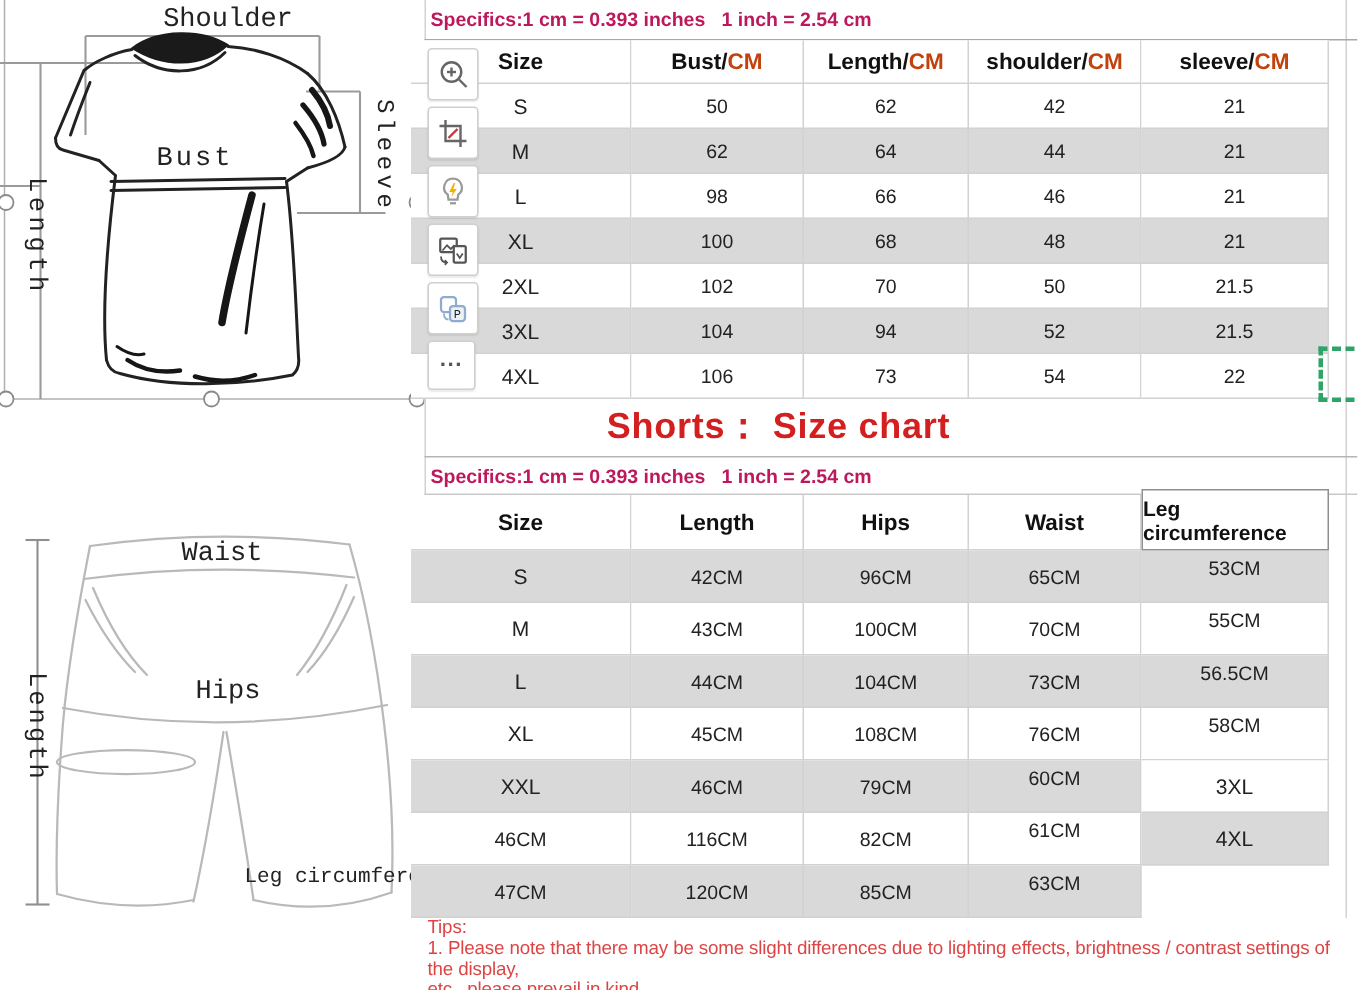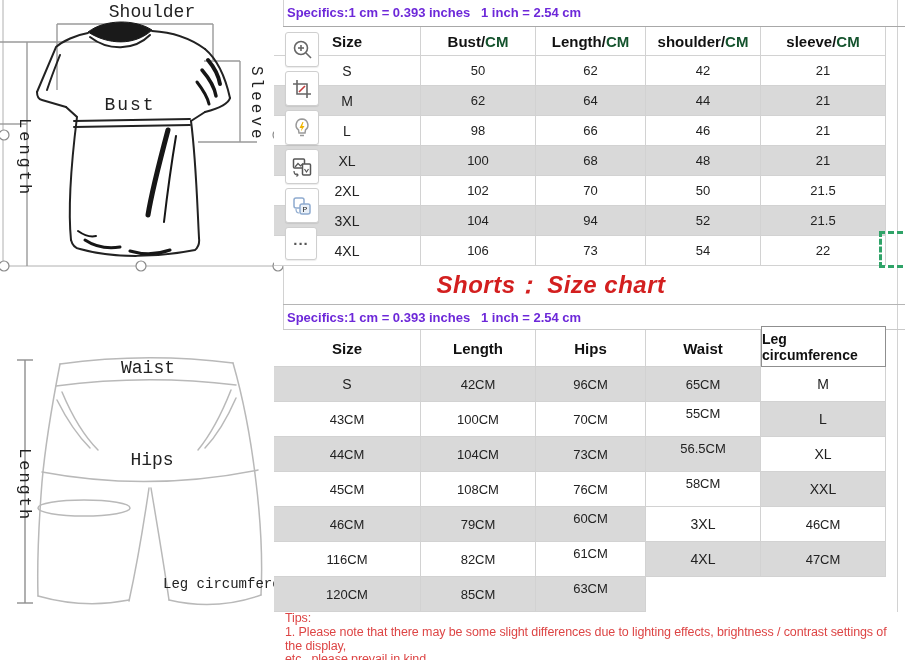--- a/index.html
+++ b/index.html
@@ -2,46 +2,46 @@
 <html><head>
 <meta charset="utf-8">
 <style>
   html,body{margin:0;padding:0;background:#fff;}
   body{width:905px;height:660px;position:relative;overflow:hidden;
        font-family:"Liberation Sans",sans-serif;color:#1c1c1c;}
   .abs{position:absolute;}
 
   
   .spec-bar{left:283px;width:622px;font-weight:bold;font-size:13px;
-            white-space:pre;padding-left:4px;box-sizing:border-box;color:#6d28d9;}
+            white-space:pre;padding-left:4px;box-sizing:border-box;color:#be185d;}
   #spec-top{top:0;height:27px;line-height:26px;border-bottom:1px solid #a8a8a8;}
   #spec-bottom{top:304px;height:26px;line-height:25px;border-top:1px solid #b5b5b5;
                border-bottom:1px solid #c9c9c9;}
 
   
   .size-table{left:274px;display:grid;background:#fff;}
   #table-top{top:27px;grid-template-rows:29px repeat(7,30px);}
   #table-bottom{top:330px;grid-template-rows:37px repeat(7,35px);}
   .cell{display:flex;align-items:center;justify-content:center;
         border-right:1px solid #d2d2d2;border-bottom:1px solid #d2d2d2;
         box-sizing:border-box;background:#fff;}
   .cell.shade{background:#d9d9d9;}
   .th{font-weight:bold;font-size:15px;color:#111;}
-  .th .unit{color:#14532d;}
+  .th .unit{color:#c2410c;}
   .td{font-size:13px;color:#222;}
   .td.sizecol{font-size:14px;}
   .td.leg{align-items:flex-start;padding-top:4px;}
   .th.boxed{border:1px solid #8f8f8f;height:41px;margin-top:-4px;z-index:2;
             background:#fff;font-size:14px;}
   #left-grid-line{left:283px;top:0;width:1px;height:612px;background:#d2d2d2;}
   #right-grid-line{left:897px;top:0;width:1px;height:612px;background:#d2d2d2;}
 
   
-  #shorts-title{left:316px;top:266px;width:470px;height:38px;line-height:38px;
-     text-align:center;font-size:24px;font-weight:bold;color:#d31f1f;letter-spacing:.5px;font-style:italic;}
+  #shorts-title{left:284px;top:266px;width:470px;height:38px;line-height:38px;
+     text-align:center;font-size:24px;font-weight:bold;color:#d31f1f;letter-spacing:.5px;}
 
   
   #tips{left:285px;top:612px;width:618px;color:#dd4545;font-size:12.5px;
         line-height:1.1;letter-spacing:-.1px;}
 
   
   #toolbar{left:285px;top:32px;width:33px;display:flex;flex-direction:column;gap:4px;}
   .tool-btn{width:32px;height:33px;background:#fff;border:1px solid #cfcfcf;
             border-radius:3px;display:flex;align-items:center;justify-content:center;
             box-shadow:0 1px 1px rgba(0,0,0,.08);cursor:pointer;}
@@ -242,20 +242,21 @@
     <div class="cell th">
       <span>Waist</span>
     </div>
     <div class="cell th boxed">
       <span>Leg circumference</span>
     </div>
     <div class="cell td shade sizecol">S</div>
     <div class="cell td shade">42CM</div>
     <div class="cell td shade">96CM</div>
     <div class="cell td shade">65CM</div>
+    <div class="cell td shade leg">53CM</div>
     <div class="cell td sizecol">M</div>
     <div class="cell td">43CM</div>
     <div class="cell td">100CM</div>
     <div class="cell td">70CM</div>
     <div class="cell td leg">55CM</div>
     <div class="cell td shade sizecol">L</div>
     <div class="cell td shade">44CM</div>
     <div class="cell td shade">104CM</div>
     <div class="cell td shade">73CM</div>
     <div class="cell td shade leg">56.5CM</div>

